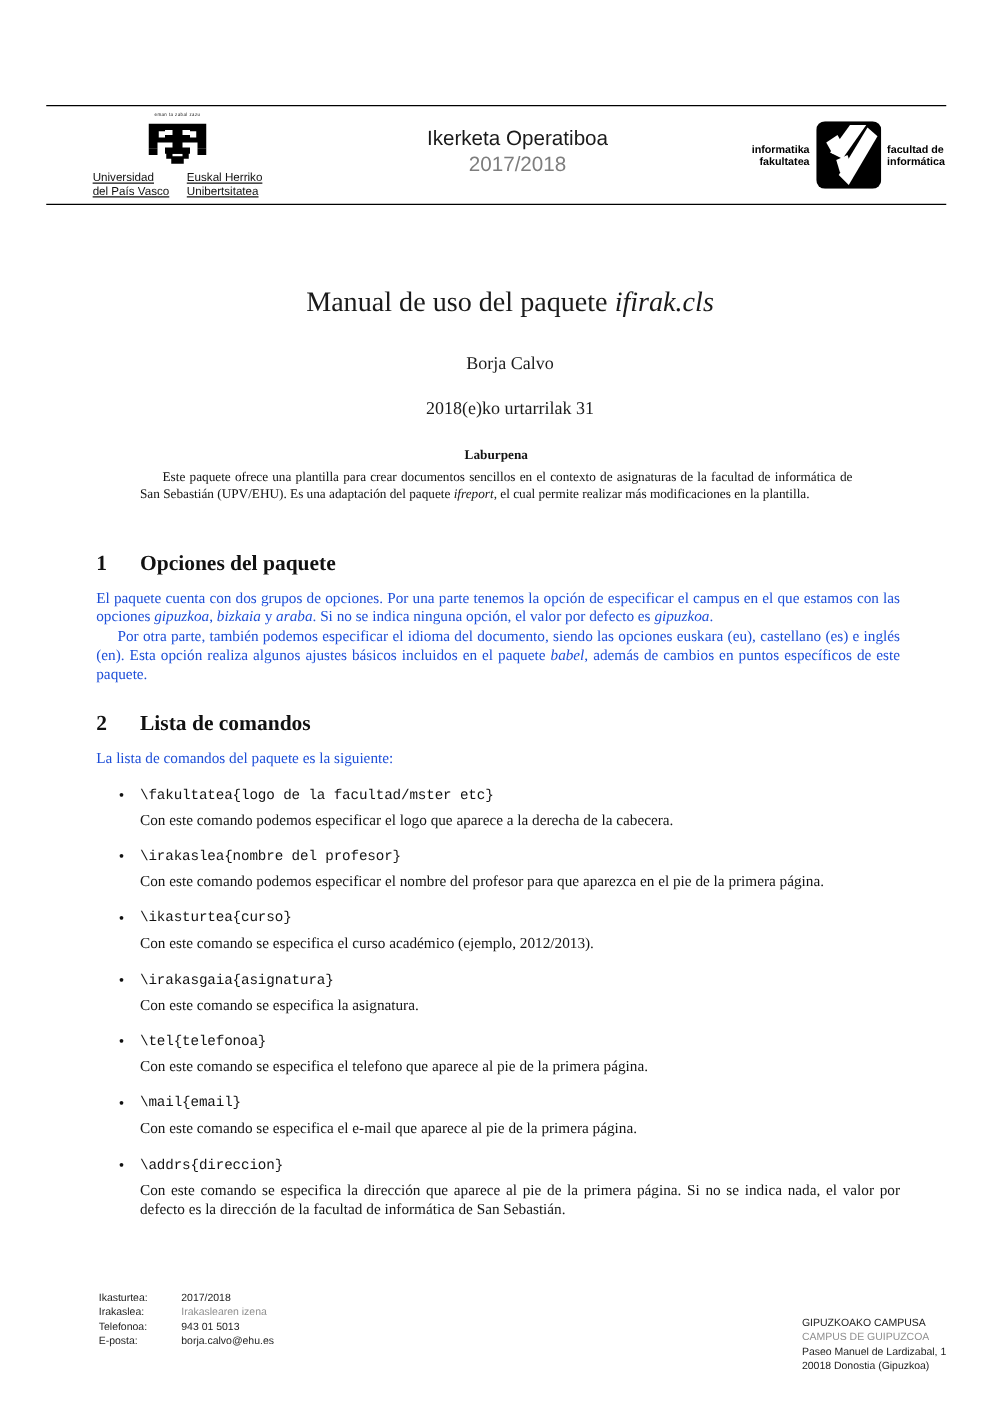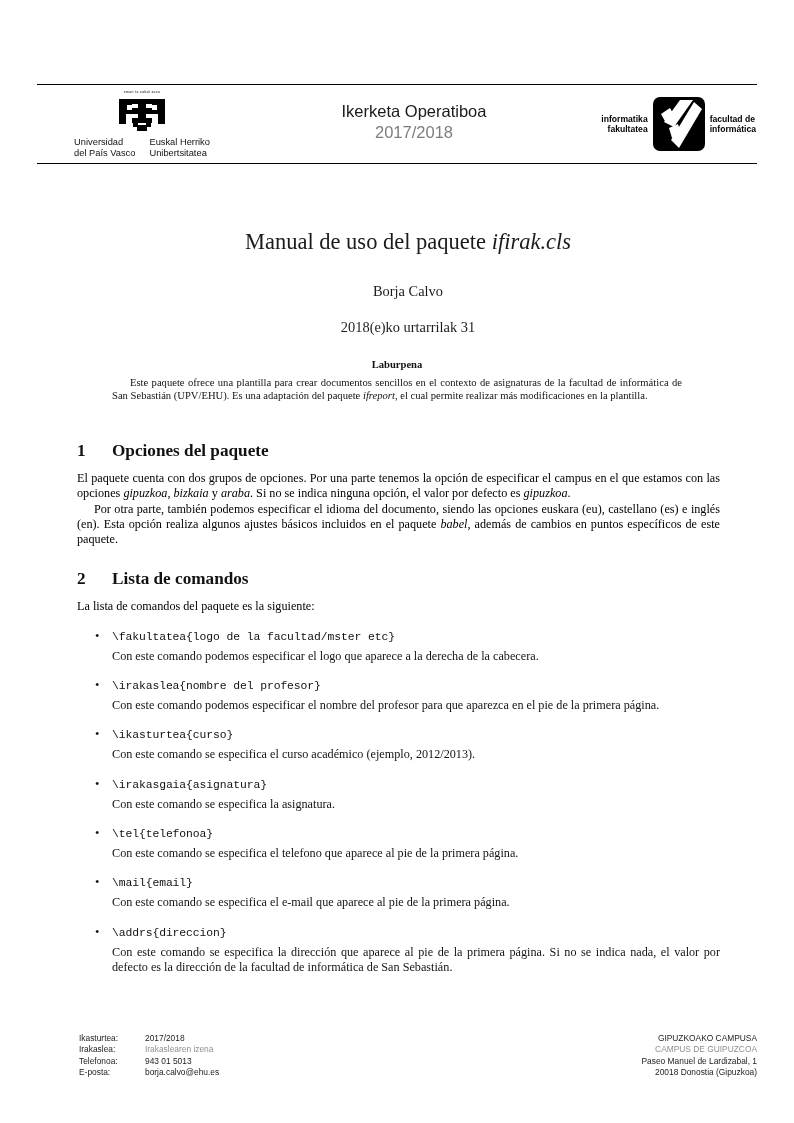--- a/index.html
+++ b/index.html
@@ -58,21 +58,21 @@
     display: flex;
     flex-direction: row;
     gap: 14px;
     margin-top: 4px;
     font-family: "Liberation Sans", sans-serif;
     font-size: 9.3px;
     line-height: 11.3px;
     color: #111;
     white-space: pre-line;
   }
-  .ehu-names > div { text-align: left; }
+  .ehu-names > div { text-align: left; text-decoration: underline; }
 
   .hdr-center {
     flex: 1;
     text-align: center;
     font-family: "Liberation Sans", sans-serif;
     padding-bottom: 4px;
   }
   .hdr-title-main {
     font-size: 16.5px;
     line-height: 21px;
@@ -172,21 +172,21 @@
     margin: 0 0 9px 0;
     display: flex;
   }
   h2.sec .num { width: 35px; display: inline-block; }
   .sec-gap { height: 21px; }
   p.para {
     font-size: 12.2px;
     line-height: 15.3px;
     text-align: justify;
     margin: 0;
-    color: #000000;
+    color: #1d4ed8;
   }
   p.para.indent { text-indent: 17px; }
   p.para i { font-style: italic; }
 
   ul.cmds {
     list-style: none;
     margin: 8px 0 0 0;
     padding: 0;
   }
   ul.cmds > li {
@@ -231,24 +231,25 @@
   .foot-left {
     display: flex;
     font-size: 8.4px;
     line-height: 11.4px;
     padding-left: 42px;
   }
   .foot-left .labels { color: #1c1c1c; width: 66px; }
   .foot-left .values { color: #1c1c1c; }
   .foot-left .values .muted { color: #8f8f8f; }
   .foot-right {
-    text-align: right;
+    text-align: left;
     font-size: 8.4px;
     line-height: 11.4px;
     color: #1c1c1c;
+    margin-top: 20px;
   }
   .foot-right .muted { color: #8f8f8f; }
 </style>
 </head>
 <body>
 
 <div class="page">
 
   <div class="header">
 

